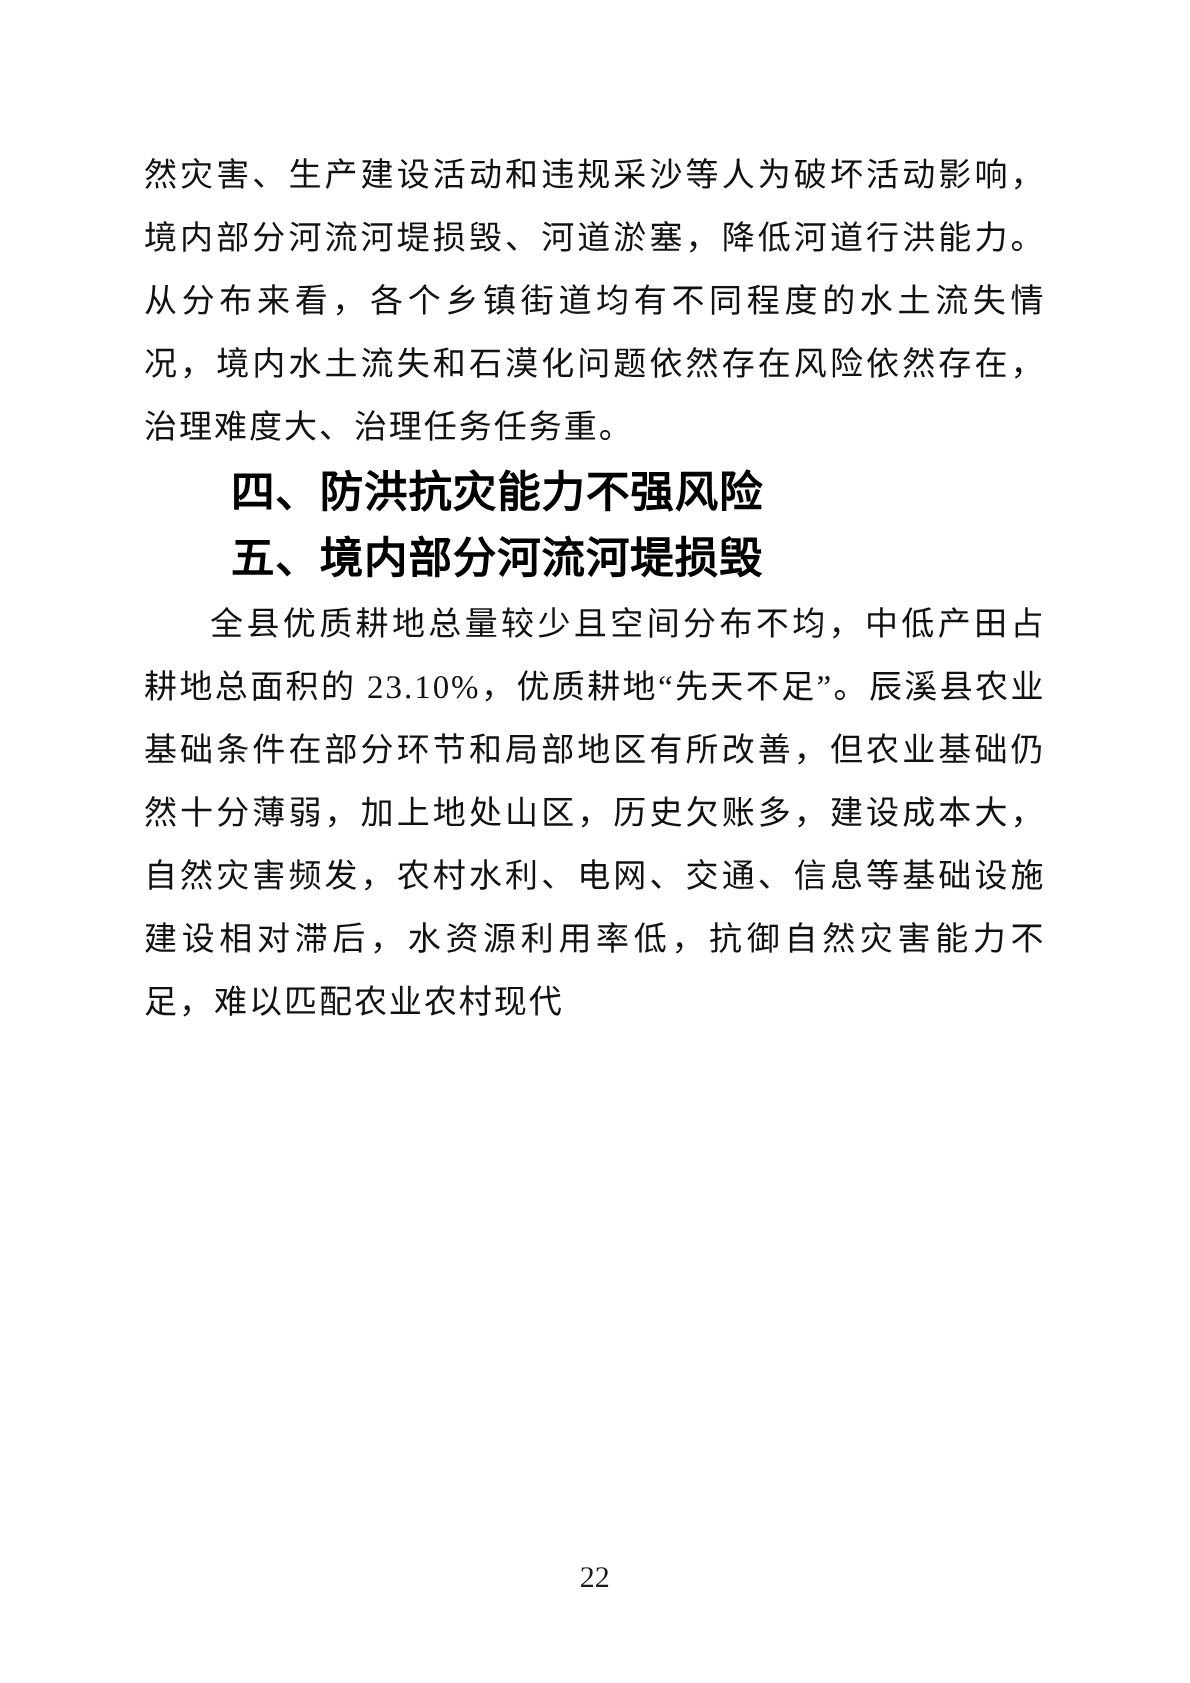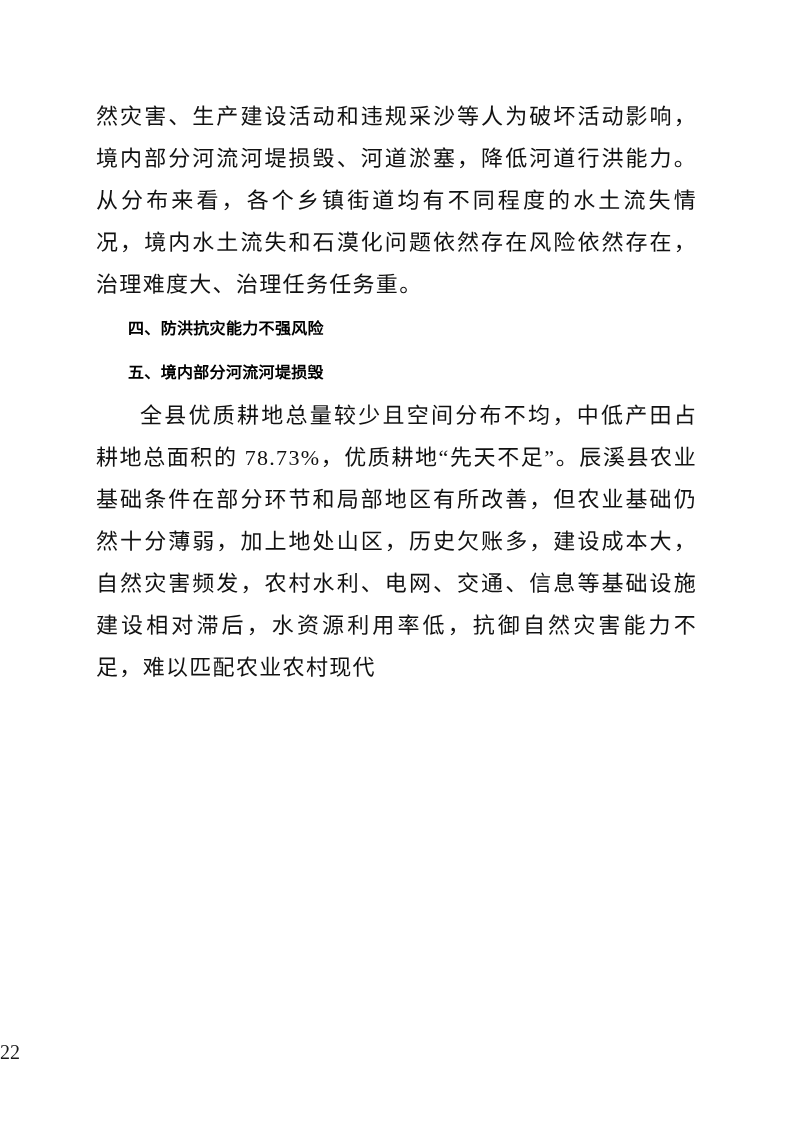--- a/index.html
+++ b/index.html
@@ -32,44 +32,44 @@
     text-align-last: left;
     text-indent: 2em;
     font-family: "Liberation Serif", "DejaVu Serif", serif;
     color: #111111;
   }
   .paragraph.continued {
     text-indent: 0;
   }
   .heading {
     margin: 2px 0 1px 0;
-    font-size: 16px;
+    font-size: 29px;
     line-height: 42px;
     font-weight: bold;
     text-indent: 2em;
     letter-spacing: 0.02em;
     font-family: "Liberation Sans", "DejaVu Sans", sans-serif;
     color: #000000;
   }
   .page-number {
     position: absolute;
     bottom: 58px;
     left: 0;
     width: 100%;
-    text-align: left;
+    text-align: center;
     font-size: 20px;
     line-height: 24px;
     font-family: "Liberation Serif", "DejaVu Serif", serif;
     color: #1a1a1a;
   }
 </style>
 </head>
 <body>
 
 <div class="doc-page">
   <div class="doc-content">
       <div class="paragraph continued">然灾害、生产建设活动和违规采沙等人为破坏活动影响，境内部分河流河堤损毁、河道淤塞，降低河道行洪能力。从分布来看，各个乡镇街道均有不同程度的水土流失情况，境内水土流失和石漠化问题依然存在风险依然存在，治理难度大、治理任务任务重。</div>
       <div class="heading">四、防洪抗灾能力不强风险</div>
       <div class="heading">五、境内部分河流河堤损毁</div>
-      <div class="paragraph">全县优质耕地总量较少且空间分布不均，中低产田占耕地总面积的 78.73%，优质耕地“先天不足”。辰溪县农业基础条件在部分环节和局部地区有所改善，但农业基础仍然十分薄弱，加上地处山区，历史欠账多，建设成本大，自然灾害频发，农村水利、电网、交通、信息等基础设施建设相对滞后，水资源利用率低，抗御自然灾害能力不足，难以匹配农业农村现代</div>
+      <div class="paragraph">全县优质耕地总量较少且空间分布不均，中低产田占耕地总面积的 23.10%，优质耕地“先天不足”。辰溪县农业基础条件在部分环节和局部地区有所改善，但农业基础仍然十分薄弱，加上地处山区，历史欠账多，建设成本大，自然灾害频发，农村水利、电网、交通、信息等基础设施建设相对滞后，水资源利用率低，抗御自然灾害能力不足，难以匹配农业农村现代</div>
     </div>
   <div class="page-number">22</div>
 </div>
 
 </body></html>

